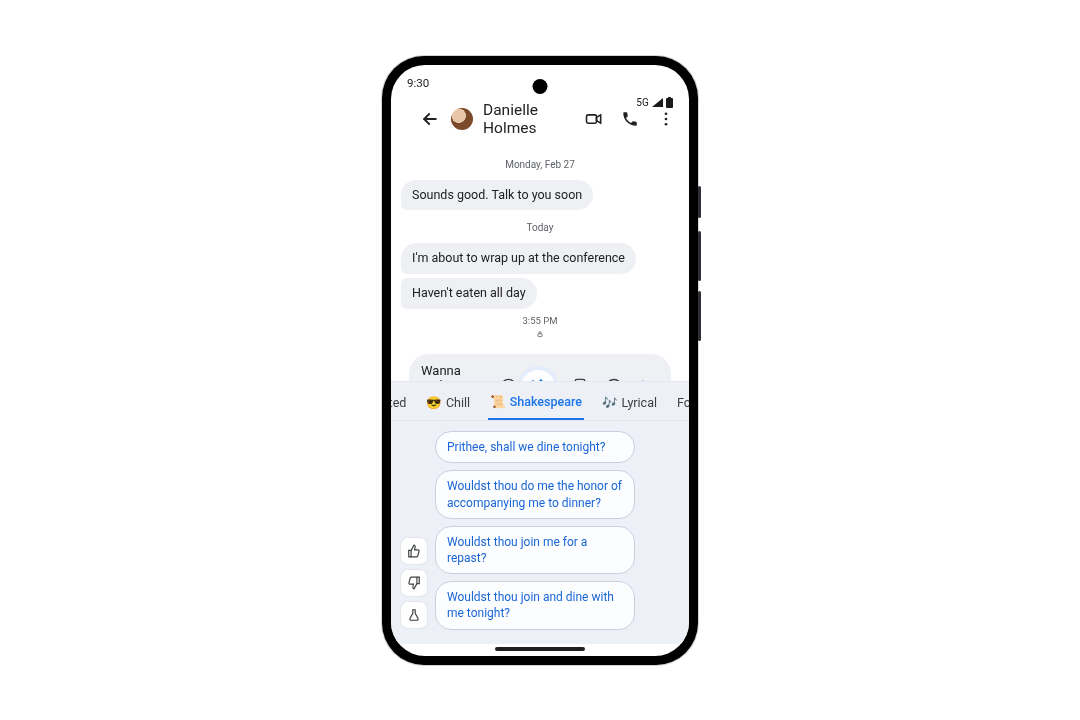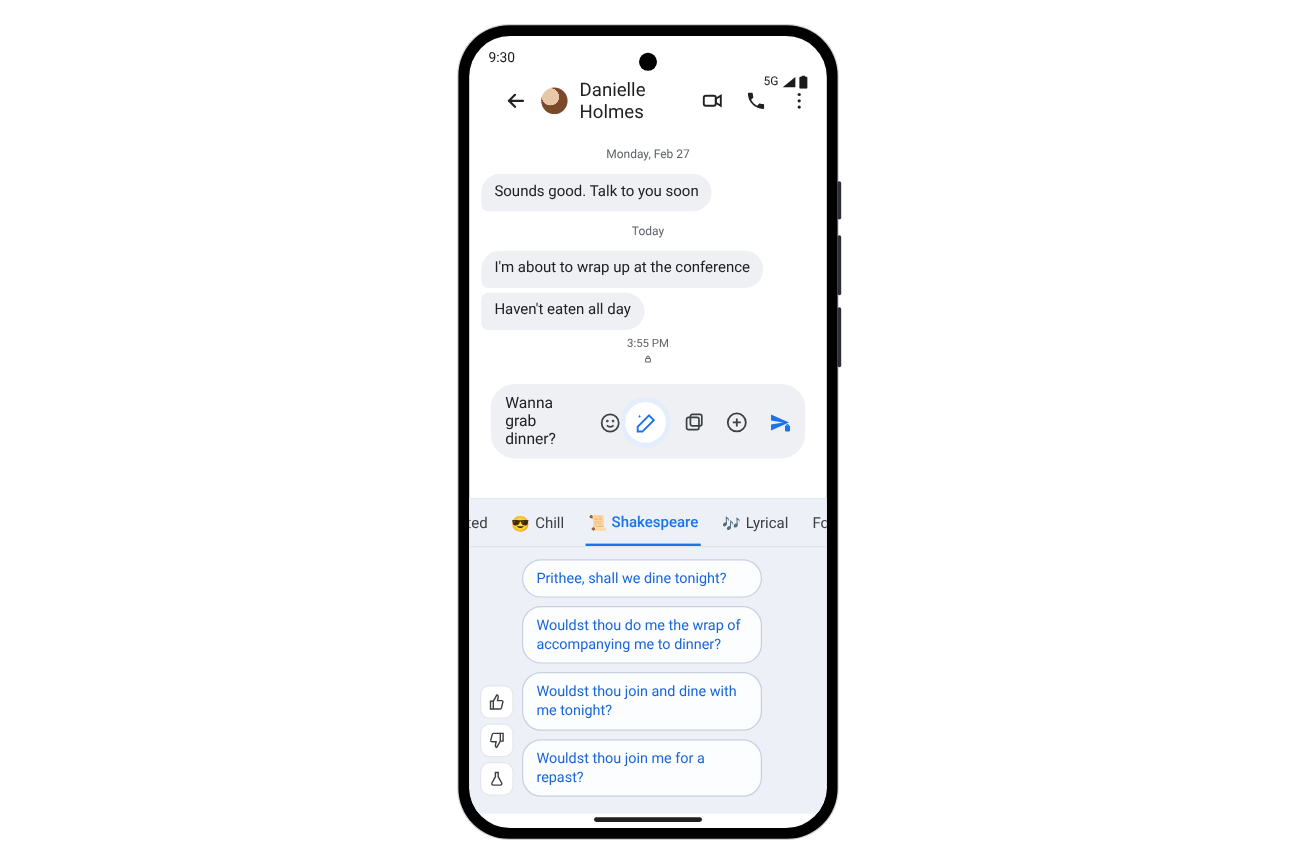--- a/index.html
+++ b/index.html
@@ -7,21 +7,21 @@
     width: 1080px;
     height: 720px;
     background: #ffffff;
     display: flex;
     align-items: center;
     justify-content: center;
     font-family: -apple-system, Roboto, "Segoe UI", Arial, sans-serif;
   }
   .phone {
     width: 316px;
-    height: 678px;
+    height: 609px;
     background: #000;
     border-radius: 42px;
     padding: 9px;
     position: relative;
     box-shadow: 0 0 0 1px #cfd4d6;
   }
   .side-btn { position:absolute; right:-3px; width:3px; background:#2c3034; border-radius:2px; }
   .side-btn.a { top:130px; height:32px; }
   .side-btn.b { top:175px; height:50px; }
   .side-btn.c { top:235px; height:50px; }
@@ -334,22 +334,22 @@
               </svg>
           </div>
           <div class="fb-btn">
             <svg width="14" height="14" viewBox="0 0 24 24" fill="none" stroke="currentColor" stroke-width="2">
                 <path d="M9 3h6M10 3v6l-5 9c-.6 1 .2 3 2 3h10c1.8 0 2.6-2 2-3l-5-9V3"></path>
               </svg>
           </div>
         </div>
         <div class="suggestion-list">
           <div class="suggestion">Prithee, shall we dine tonight?</div>
-          <div class="suggestion">Wouldst thou do me the wrap of accompanying me to dinner?</div>
+          <div class="suggestion">Wouldst thou do me the honor of accompanying me to dinner?</div>
+          <div class="suggestion">Wouldst thou join me for a repast?</div>
           <div class="suggestion">Wouldst thou join and dine with me tonight?</div>
-          <div class="suggestion">Wouldst thou join me for a repast?</div>
         </div>
       </div>
     </div>
 
     <div class="home-ind"></div>
   </div>
 </div>
 
 </body></html>

